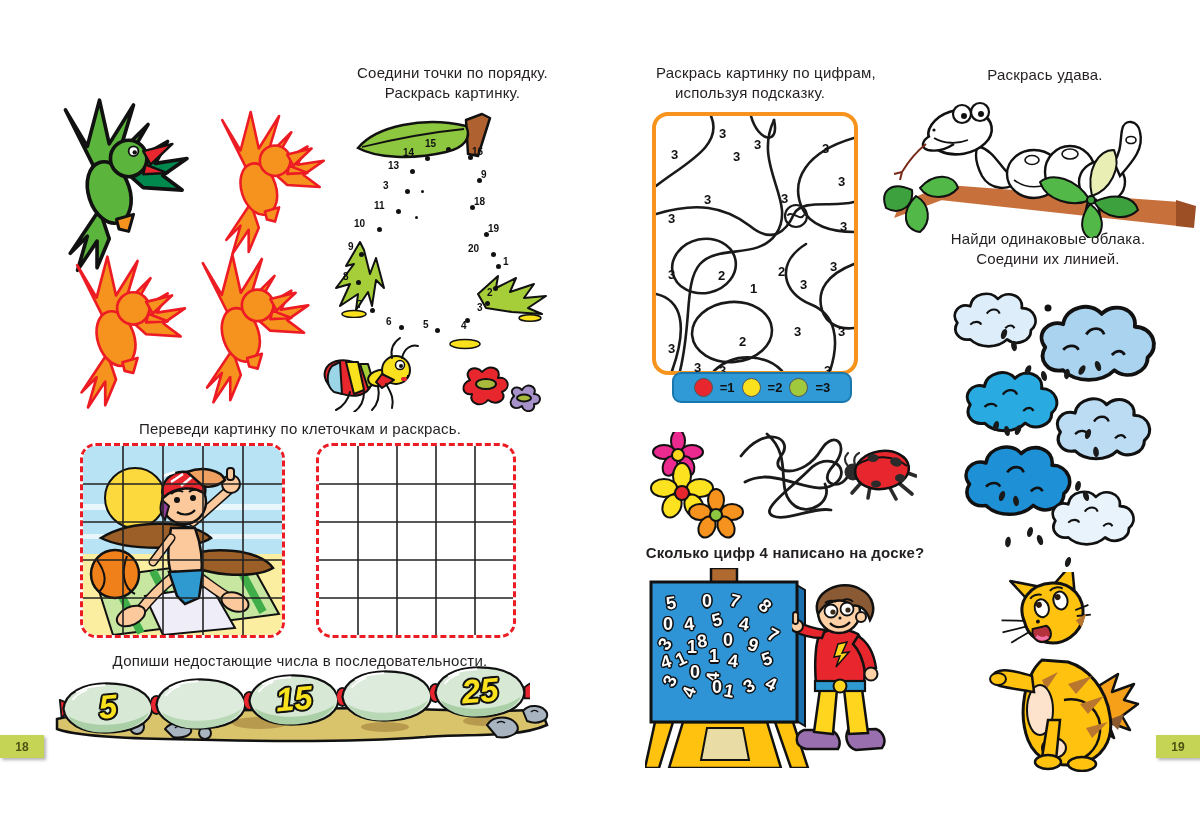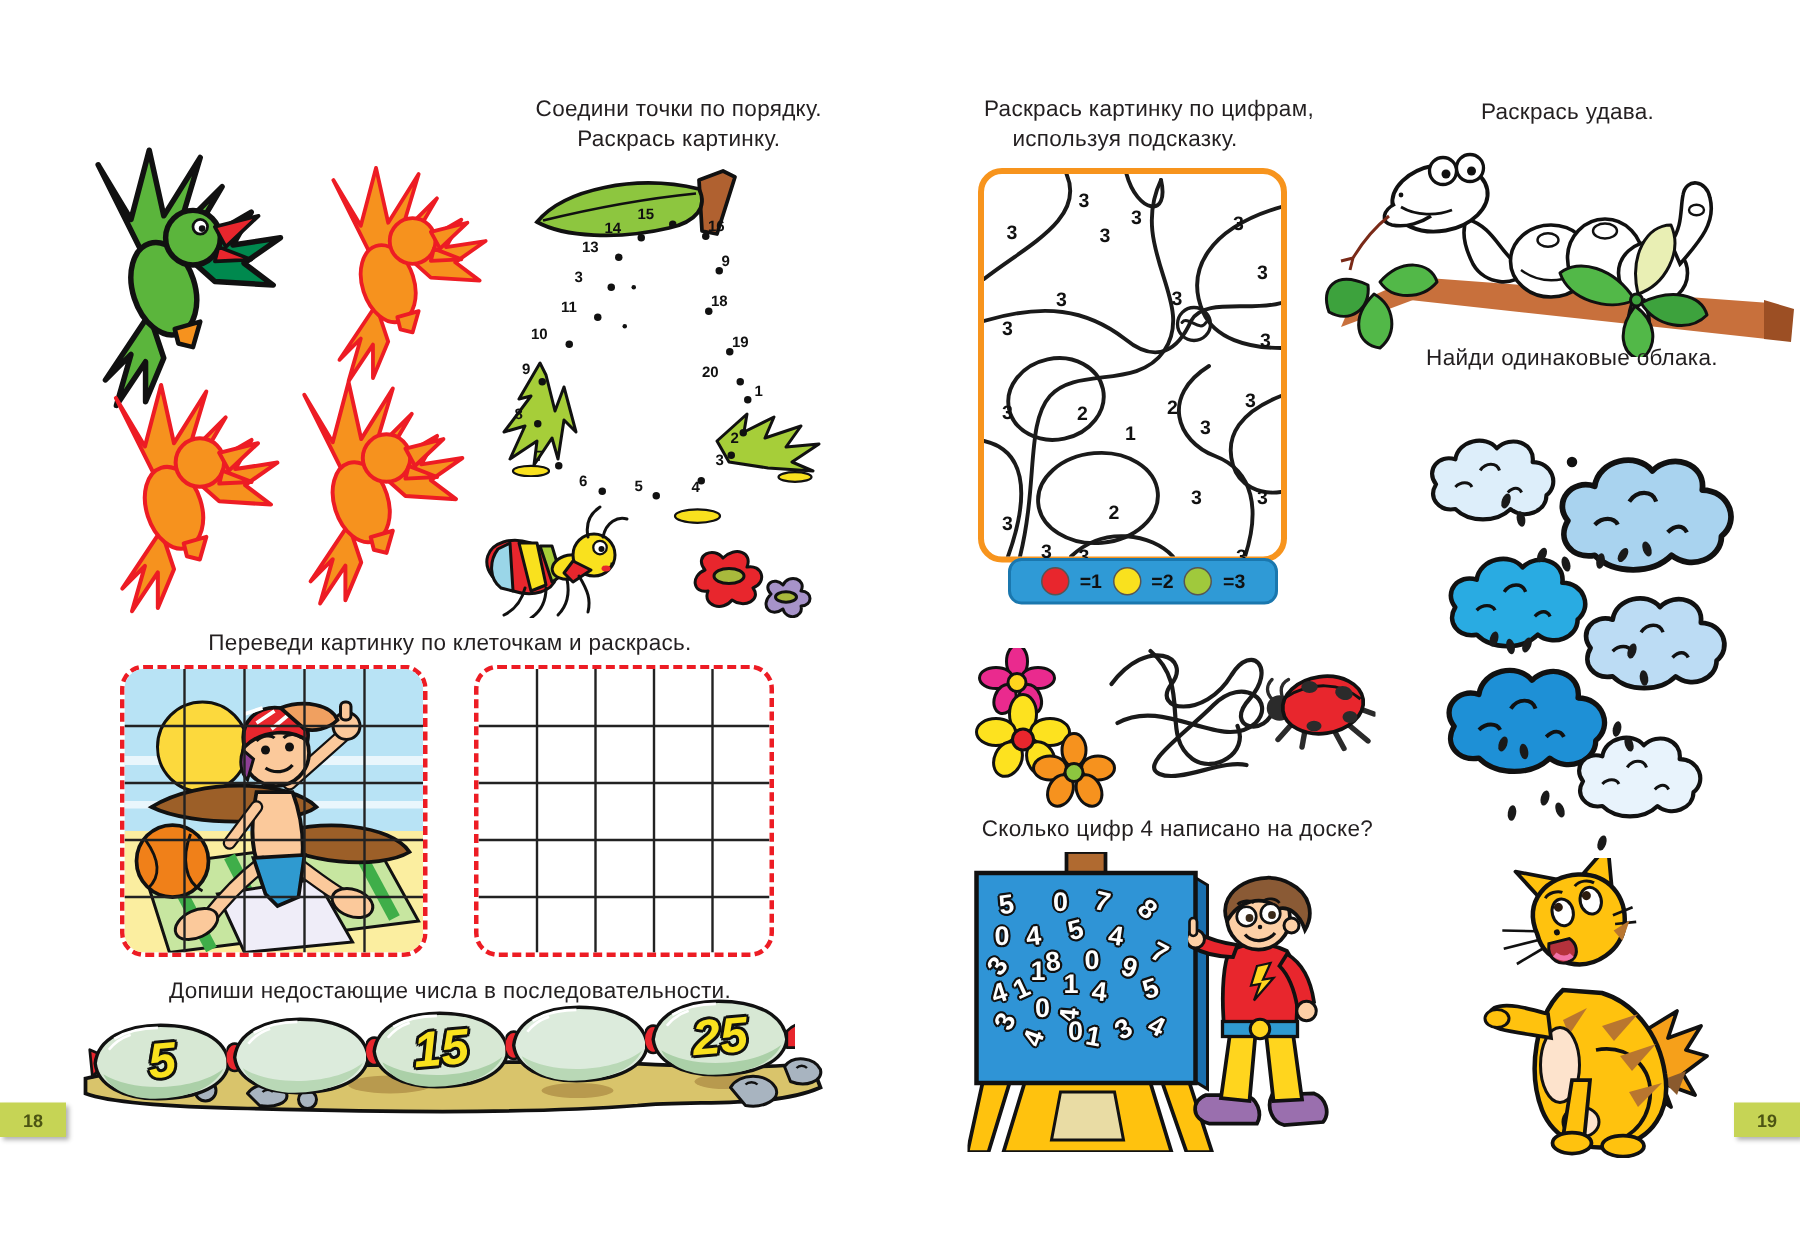--- a/index.html
+++ b/index.html
@@ -444,20 +444,21 @@
     <g stroke="#111" stroke-width="2" stroke-linejoin="round">
       <path d="M208,112 C194,90 170,84 158,94 C164,112 190,120 208,112 Z" fill="#52b848"></path>
       <path d="M210,108 C204,82 216,62 232,62 C240,80 228,102 210,108 Z" fill="#e9efb4"></path>
       <path d="M212,114 C232,104 252,108 256,122 C244,134 222,130 212,114 Z" fill="#3da23d"></path>
       <path d="M208,116 C196,132 198,148 212,152 C224,142 222,126 208,116 Z" fill="#52b848"></path>
       <circle cx="209" cy="112" r="4" fill="#3da23d"></circle>
     </g>
   </svg>
 
   <div class="task-title" style="left:928px;top:230px;width:240px;">Найди одинаковые облака.</div>
+  <div class="task-title" style="left:928px;top:250px;width:240px;">Соедини их линией.</div>
 
   <svg class="abs" style="left:920px;top:272px;" width="278" height="300" viewBox="0 0 278 300">
     <defs>
       <g id="cloud">
         <path d="M22,58 C10,60 2,50 8,40 C0,30 10,18 22,22 C24,8 44,4 52,14 C62,4 80,10 78,24 C92,24 98,40 88,48 C88,60 72,66 62,58 C52,68 32,68 22,58 Z" stroke="#111" stroke-width="3" stroke-linejoin="round"></path>
         <path d="M22,42 C26,38 32,38 34,42 M40,30 C44,24 52,24 54,30 M60,46 C64,42 68,42 70,46" fill="none" stroke="#111" stroke-width="2.2"></path>
       </g>
       <g id="drop">
           <ellipse cx="0" cy="0" rx="2.8" ry="5.2" fill="#1a1a1a"></ellipse>
         </g>
@@ -540,21 +541,21 @@
     <path d="M6,26 C2,22 2,17 6,13 M13,25 C11,19 13,15 17,13" fill="none" stroke="#2b2b2b" stroke-width="2.2" stroke-linecap="round"></path>
     <circle cx="11" cy="32" r="8.5" fill="#2b2b2b"></circle>
     <ellipse cx="40" cy="30" rx="27" ry="19" transform="rotate(-8 40 30)" fill="#e8262d" stroke="#111" stroke-width="2.5"></ellipse>
     <path d="M15,25 C32,14 52,15 65,26" fill="none" stroke="#111" stroke-width="2"></path>
     <ellipse cx="31" cy="18" rx="5.5" ry="4" fill="#2b2b2b"></ellipse>
     <ellipse cx="54" cy="22" rx="6" ry="4.5" transform="rotate(18 54 22)" fill="#2b2b2b"></ellipse>
     <ellipse cx="58" cy="38" rx="5" ry="4" fill="#2b2b2b"></ellipse>
     <ellipse cx="34" cy="44" rx="5" ry="3.5" fill="#2b2b2b"></ellipse>
   </svg>
 
-  <div class="task-title" style="left:625px;top:544px;width:320px;">Сколько цифр 4 написано на доске?</div>
+  <div class="task-title" style="left:625px;top:544px;width:320px;font-weight:bold;">Сколько цифр 4 написано на доске?</div>
 
   <svg class="abs" style="left:645px;top:568px;" width="165" height="200" viewBox="0 0 165 200">
     <rect x="66" y="0" width="26" height="22" fill="#b06a30" stroke="#111" stroke-width="2.5"></rect>
     <polygon points="10,154 28,154 14,200 0,200" fill="#ffc20e" stroke="#111" stroke-width="2.5"></polygon>
     <polygon points="130,154 148,154 163,200 146,200" fill="#ffc20e" stroke="#111" stroke-width="2.5"></polygon>
     <polygon points="38,154 122,154 136,200 24,200" fill="#ffc20e" stroke="#111" stroke-width="2.5"></polygon>
     <polygon points="62,160 98,160 104,192 56,192" fill="#e9dca4" stroke="#111" stroke-width="2"></polygon>
     <polygon points="150,16 160,22 160,158 150,152" fill="#1a6fae" stroke="#111" stroke-width="2"></polygon>
     <rect x="6" y="14" width="146" height="140" fill="#2f94d6" stroke="#111" stroke-width="3"></rect>
   </svg>

